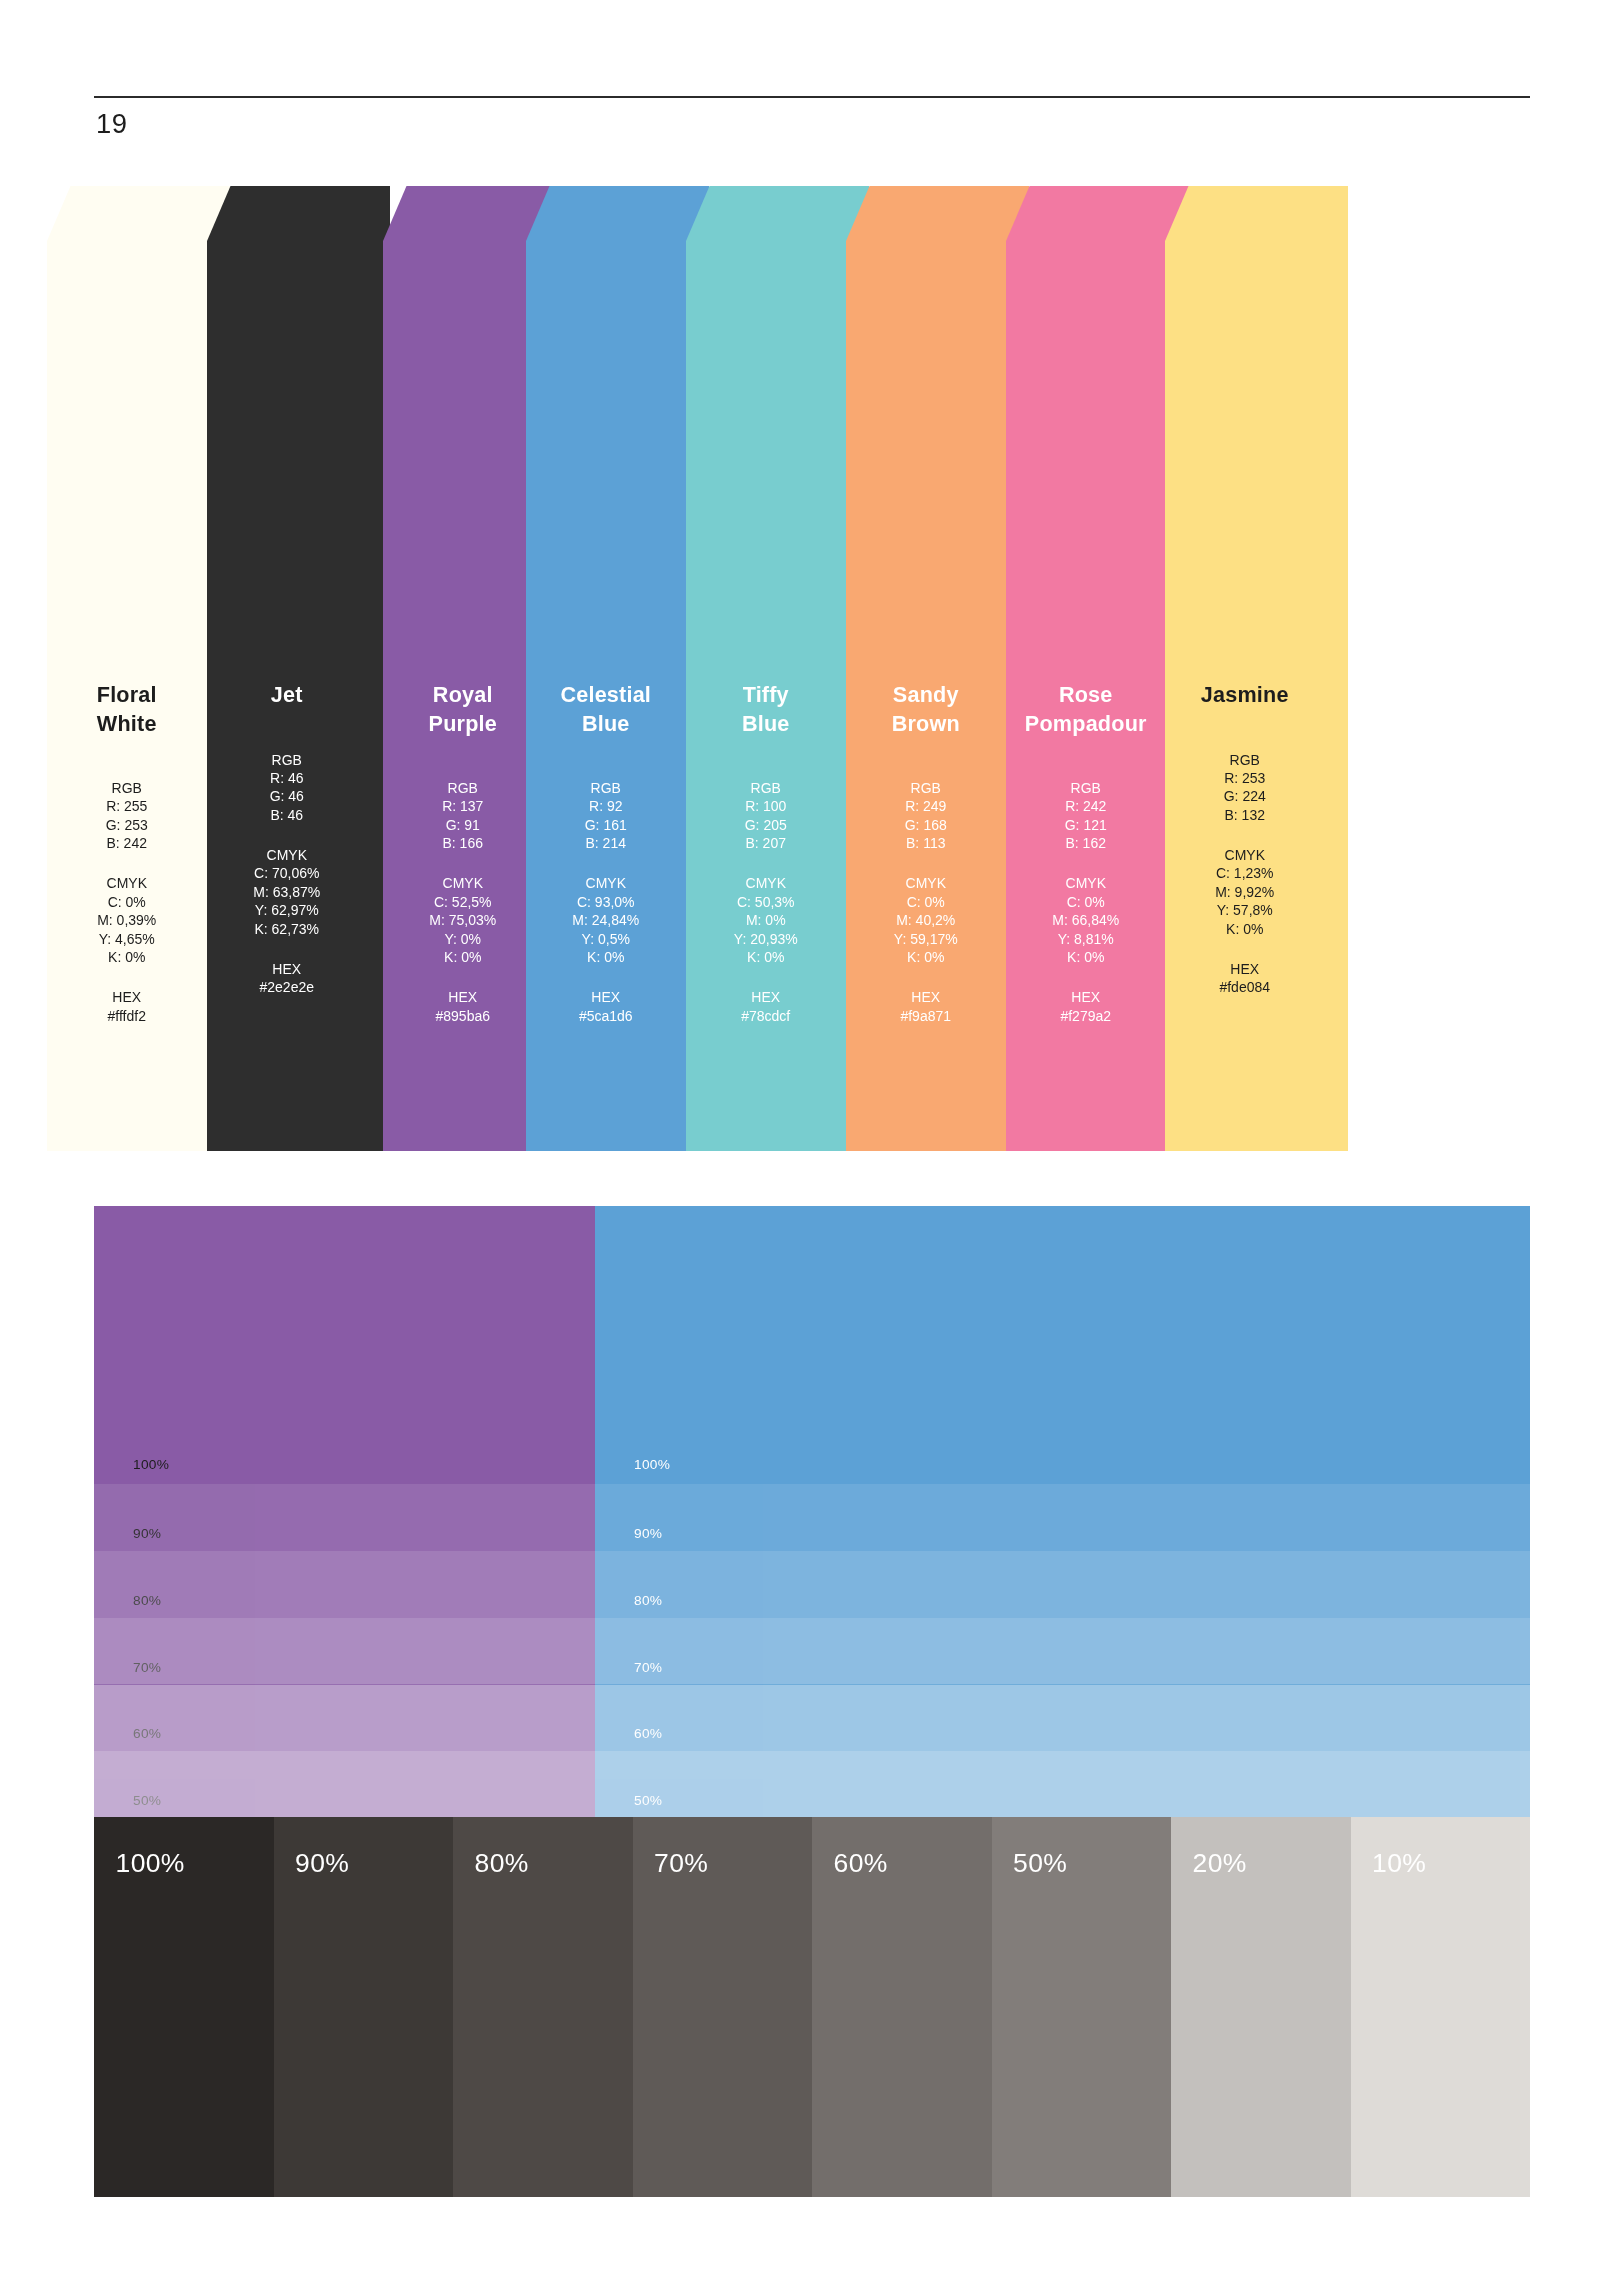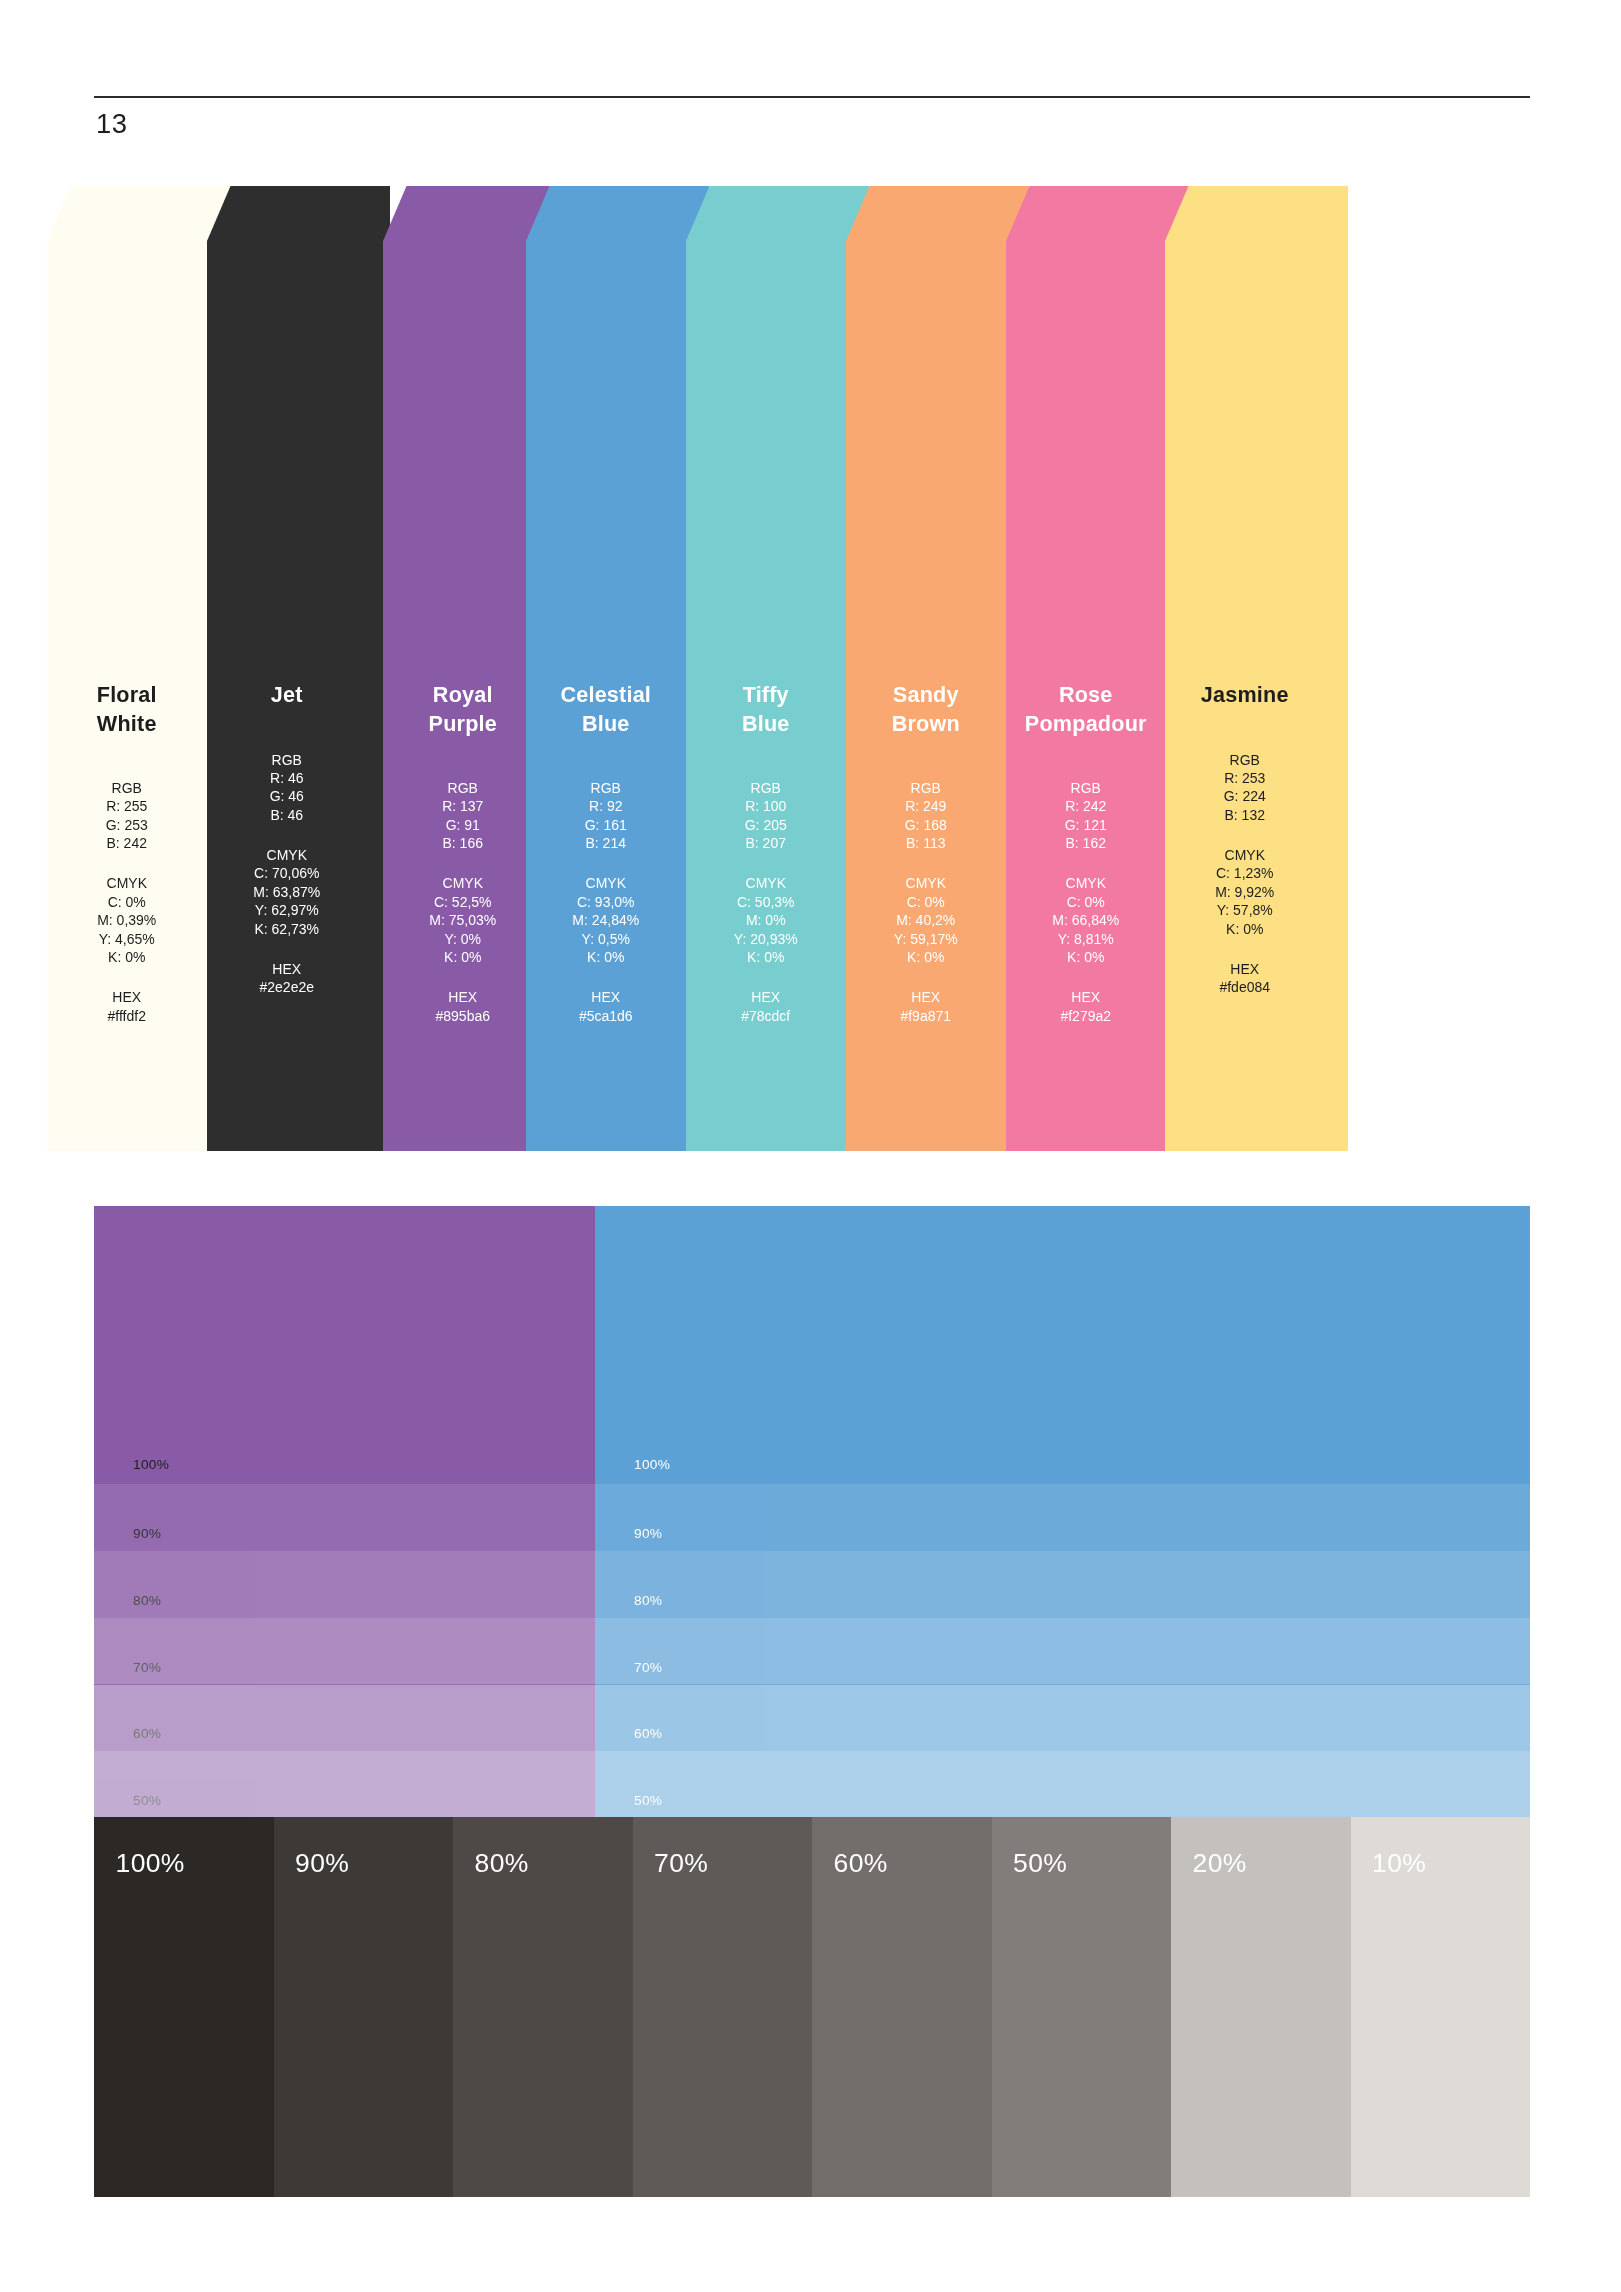--- a/index.html
+++ b/index.html
@@ -134,21 +134,21 @@
     top: 31px;
     font-size: 26.5px;
     color: #ffffff;
     letter-spacing: 0.3px;
   }
 </style>
 </head>
 <body>
 
 <div class="page-rule"></div>
-<div class="page-number">13</div>
+<div class="page-number">19</div>
 
 <div class="swatch-row" id="swatch-row">
     <div class="swatch" style="left: 0px; width: 183px; z-index: 1;">
       <div class="body" style="background: rgb(255, 253, 242); clip-path: polygon(0px 55px, 23.5px 0px, 100% 0px, 100% 100%, 0px 100%);"></div>
       <div class="txt" style="color: rgb(29, 29, 29); padding-right: 23.5px;">
         <div class="sw-name">Floral
 White</div>
         <div class="sw-group">RGB</div>
         <div class="sw-line">R: 255</div>
         <div class="sw-line">G: 253</div>

